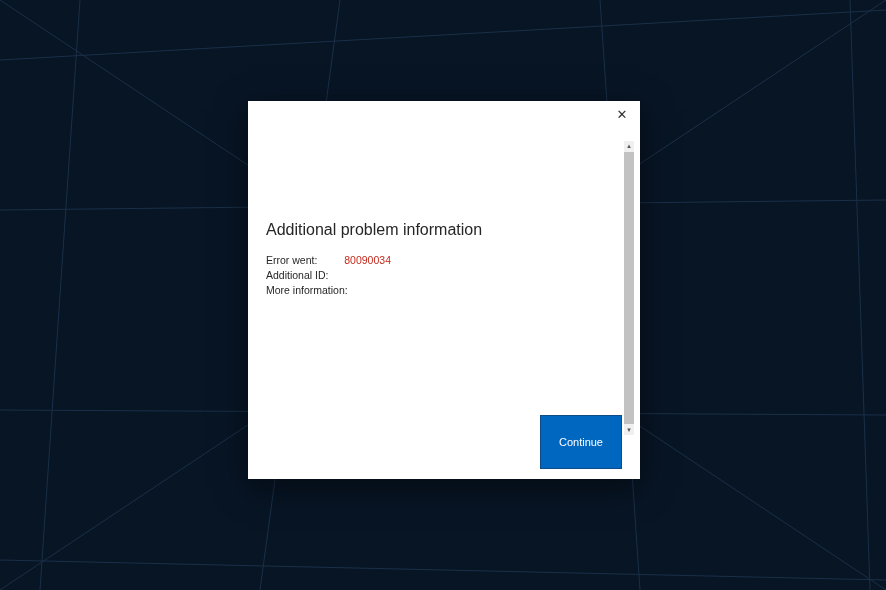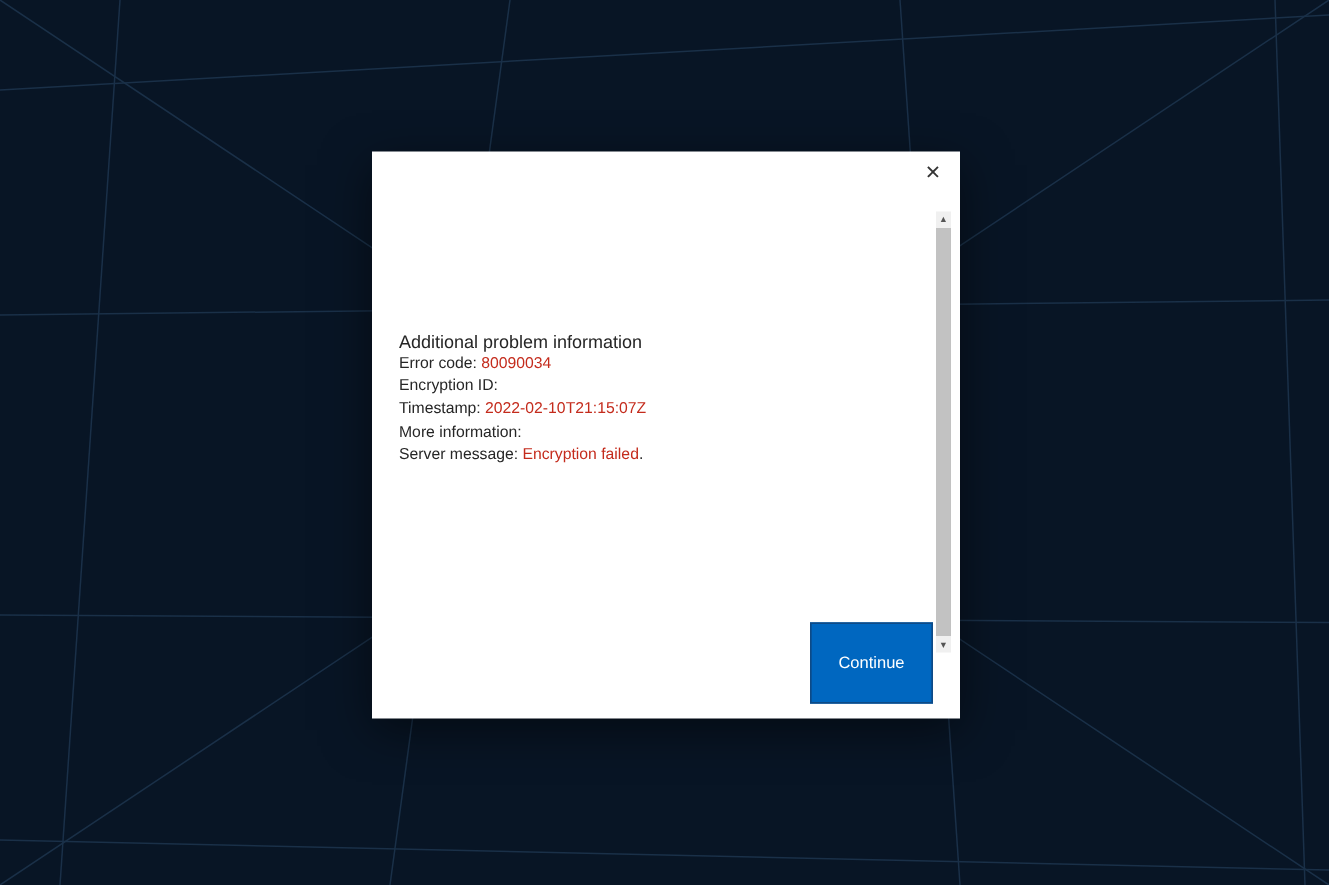--- a/index.html
+++ b/index.html
@@ -89,29 +89,30 @@
     .more-info {
       font-size: 10.5px;
       color: #262626;
       margin-bottom: 10px;
     }
     .more-info .link { color: #262626; }
     .spacer {
       height: 86px;
     }
     .additional-header {
-      font-size: 12px;
-      color: #262626;
+      font-size: 16px;
+      color: #262626;
+      margin-bottom: 14px;
     }
     .kv {
       font-size: 10.5px;
       color: #262626;
       line-height: 1.45;
     }
-    .kv .err { color: #c42b1c; }
+    .kv .err { color: #c42b1c; margin-left: 24px; }
     .scrollbar {
       position: absolute;
       right: 6px;
       top: 14px;
       bottom: 44px;
       width: 10px;
       background: #f0f0f0;
       border-radius: 0;
       display: flex;
       flex-direction: column;
@@ -177,34 +178,28 @@
     <div class="scroll-area">
 
 
 
 
       <div class="spacer"></div>
 
       <div class="additional-header">Additional problem information</div>
 
       <div class="kv">
-        <span>Error code: </span><span class="err">80090034</span>
+        <span>Error went: </span><span class="err">80090034</span>
       </div>
       <div class="kv">
-        <span>Encryption ID:</span><span></span>
-      </div>
-      <div class="kv">
-        <span>Timestamp: </span><span class="err">2022-02-10T21:15:07Z</span>
+        <span>Additional ID:</span><span></span>
       </div>
       <div class="kv">
         <span>More information:</span><span></span>
       </div>
-      <div class="kv">
-        <span>Server message: </span><span class="err">Encryption failed</span><span>.</span>
-      </div>
 
     </div>
 
     <div class="scrollbar">
       <div class="scroll-arrow">▴</div>
       <div class="scroll-thumb"></div>
       <div class="scroll-arrow">▾</div>
     </div>
 
     <div class="button-row">

